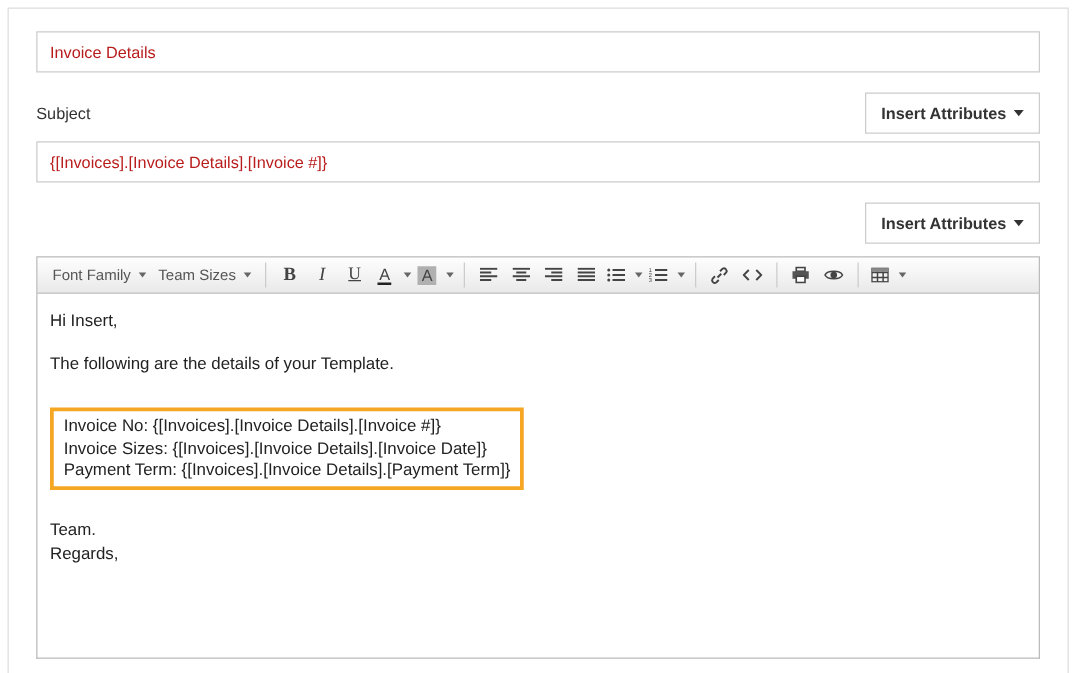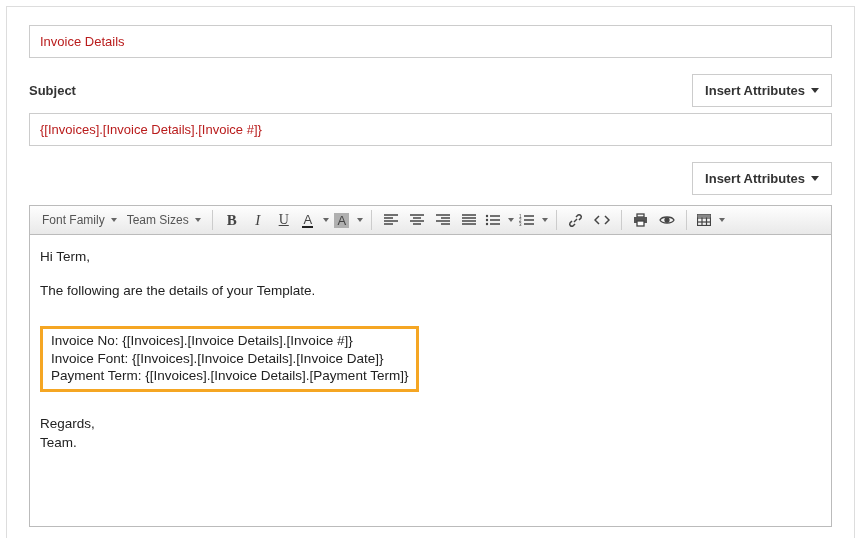--- a/index.html
+++ b/index.html
@@ -119,21 +119,21 @@
 <body>
 
 <div class="panel">
 
   <div class="field-block">
     <input class="text-input" type="text" value="Invoice Details" style="">
   </div>
 
   <div class="field-block">
     <div class="row-with-btn">
-      <span style="font-weight:bold">Subject</span>
+      <span style="font-weight:normal">Subject</span>
       <button class="btn">
         <span>Insert Attributes</span>
         <span class="caret-down"></span>
       </button>
     </div>
     <input class="text-input" type="text" value="{[Invoices].[Invoice Details].[Invoice #]}" style="">
   </div>
 
   <div class="right-align">
     <button class="btn">
@@ -312,26 +312,26 @@
             </svg>
         </div>
         <div class="split-caret">
             <span class="caret-down"></span>
           </div>
       </div>
     </div>
   </div>
 
   <div class="editor-box">
-    <p>Hi Term,</p>
+    <p>Hi Insert,</p>
     <p style="height:14px"></p>
     <p>The following are the details of your Template.</p>
     <div class="highlight-box">
       <p>Invoice No: {[Invoices].[Invoice Details].[Invoice #]}</p>
-      <p>Invoice Font: {[Invoices].[Invoice Details].[Invoice Date]}</p>
+      <p>Invoice Sizes: {[Invoices].[Invoice Details].[Invoice Date]}</p>
       <p>Payment Term: {[Invoices].[Invoice Details].[Payment Term]}</p>
     </div>
     <p style="height:8px"></p>
+    <p>Team.</p>
     <p>Regards,</p>
-    <p>Team.</p>
   </div>
 
 </div>
 
 </body></html>

